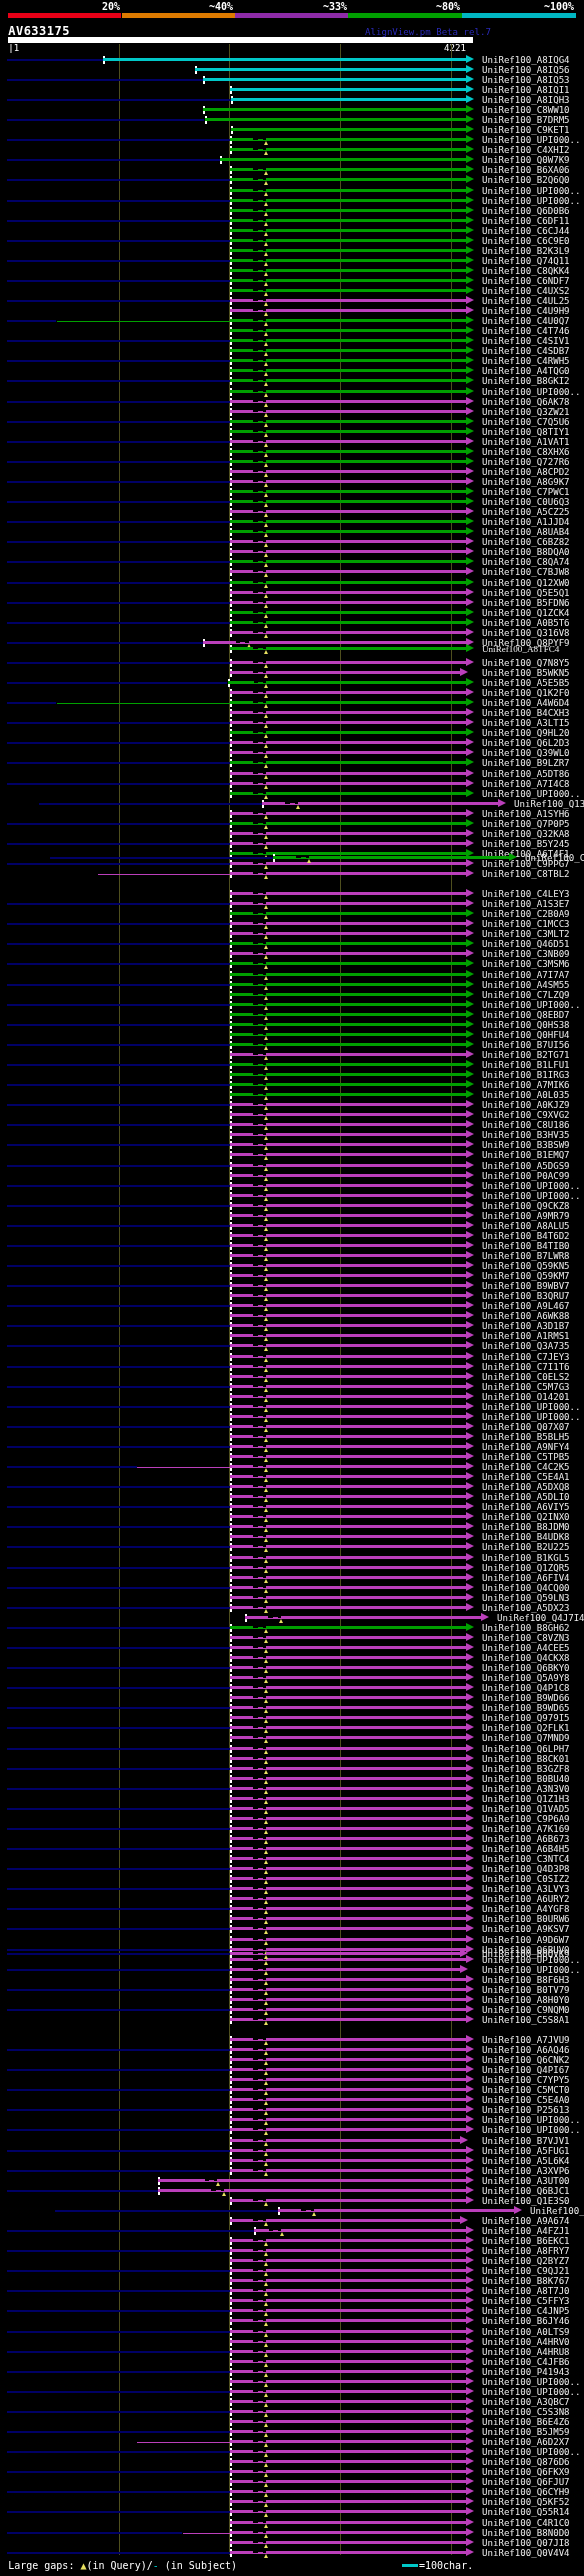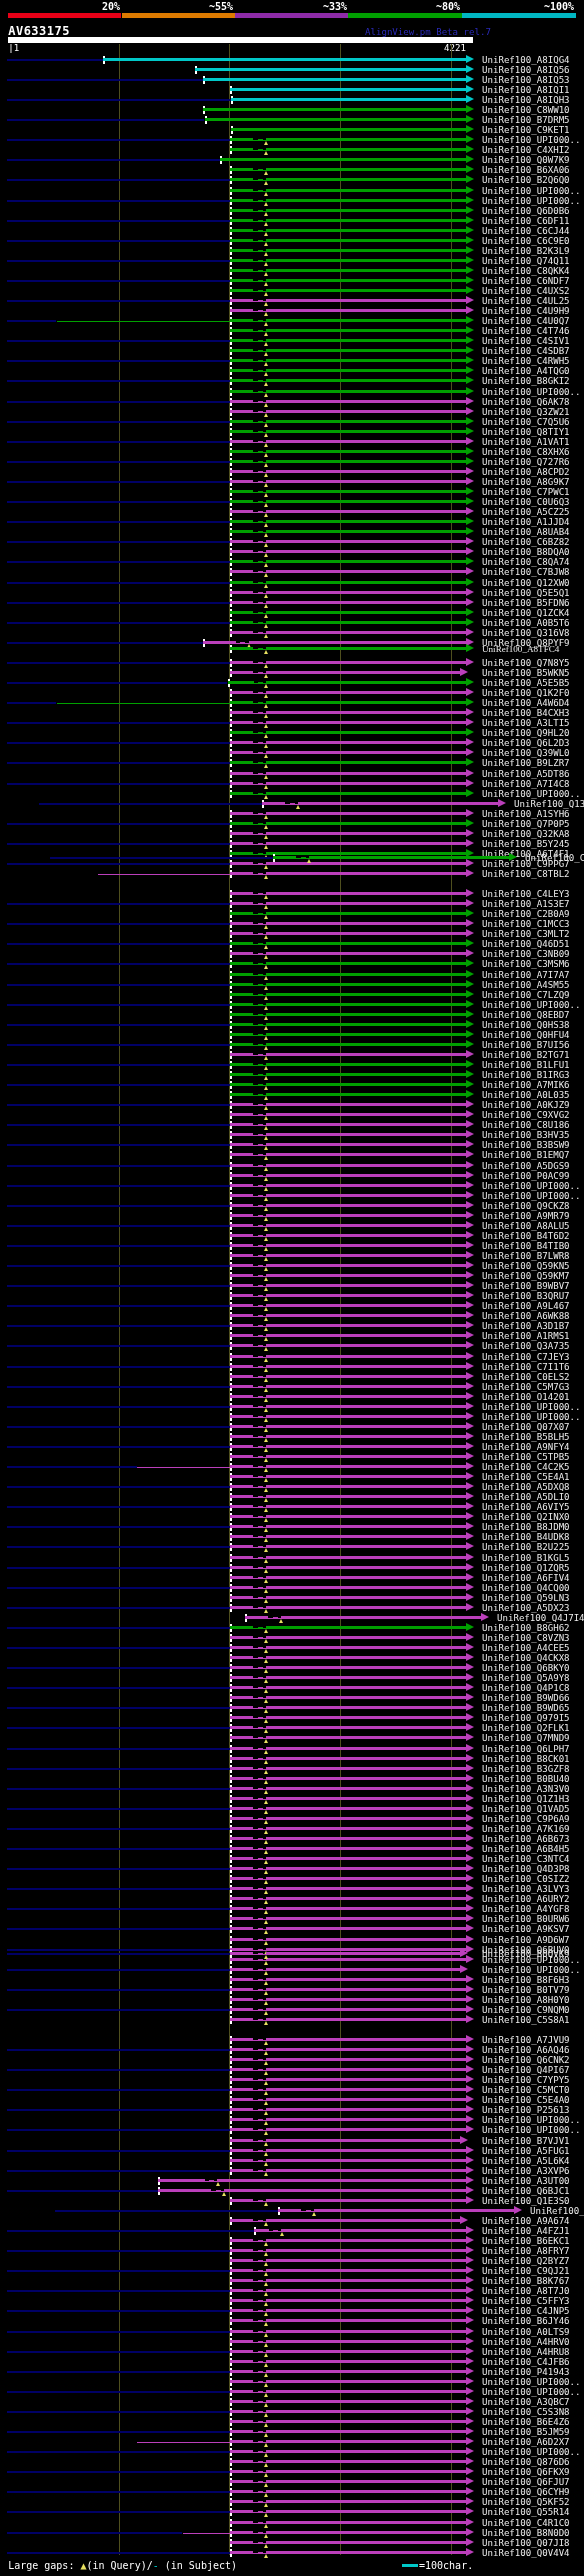--- a/index.html
+++ b/index.html
@@ -37,21 +37,21 @@
 <div id="stage">
   <div id="scalebar">
       <div class="seg" style="left: 8.2px; width: 113px; background: rgb(232, 0, 23);"></div>
       <div class="seg" style="left: 122px; width: 113px; background: rgb(221, 122, 0);"></div>
       <div class="seg" style="left: 235px; width: 113px; background: rgb(142, 43, 168);"></div>
       <div class="seg" style="left: 348px; width: 114px; background: rgb(0, 160, 0);"></div>
       <div class="seg" style="left: 462px; width: 114px; background: rgb(0, 183, 195);"></div>
     </div>
   <div id="scalelabels">
       <div class="scale-label" style="left: 102px;">20%</div>
-      <div class="scale-label" style="left: 209px;">~55%</div>
+      <div class="scale-label" style="left: 209px;">~40%</div>
       <div class="scale-label" style="left: 323px;">~33%</div>
       <div class="scale-label" style="left: 436px;">~80%</div>
       <div class="scale-label" style="left: 544px;">~100%</div>
     </div>
   <div id="credit">AlignView.pm Beta rel.7</div>
   <div id="qname">AV633175</div>
   <div id="qbar"></div>
   <div id="qstart">|1</div>
   <div id="qend">4221</div>
   <div id="gridlines">

